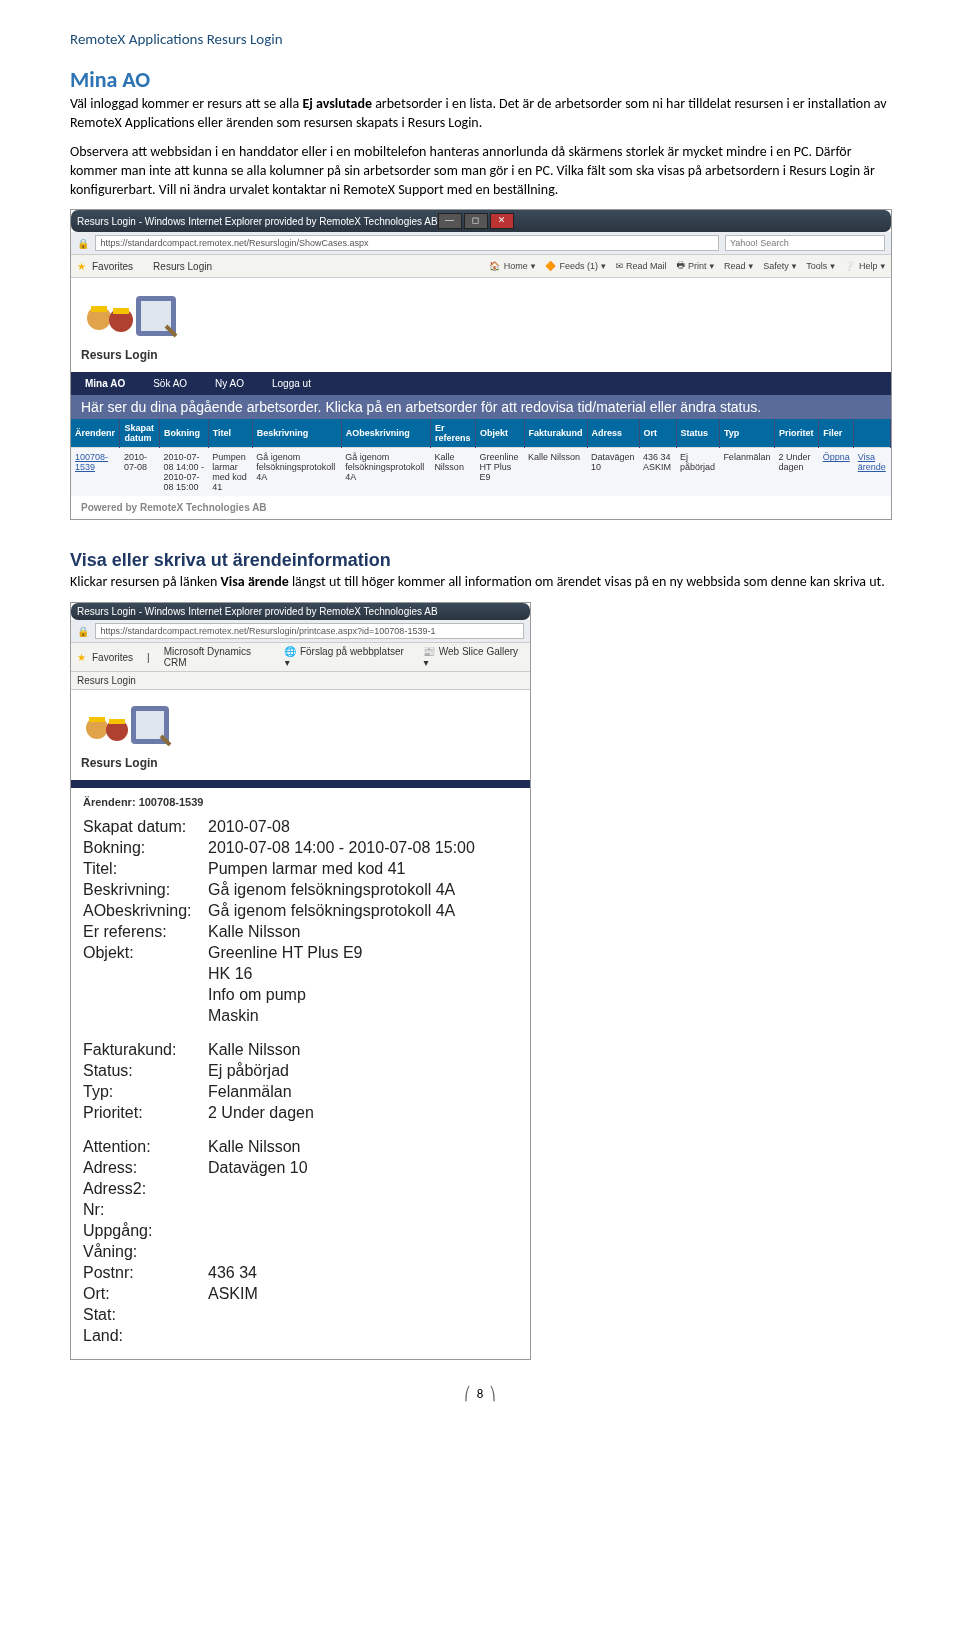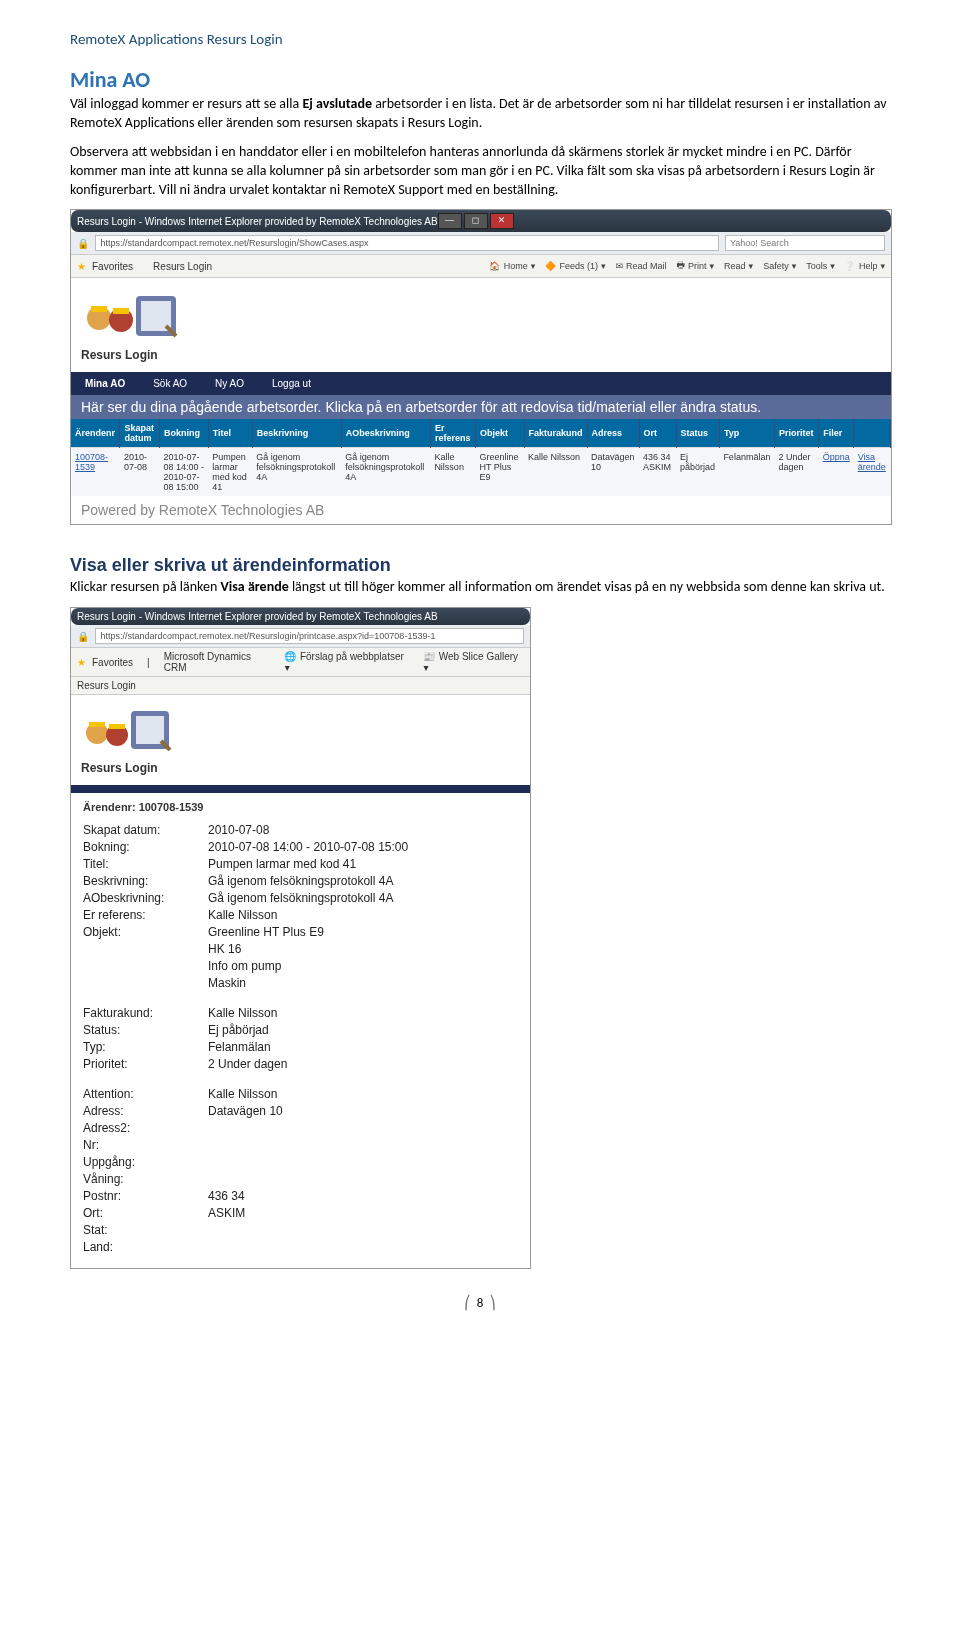--- a/index.html
+++ b/index.html
@@ -34,25 +34,25 @@
   .logosvg { }
   .labelbar { padding:2px 10px 10px 10px; font-size:12px; font-weight:bold; color:#333;}
   .navbar1 { background:#1e2b55; color:#fff; display:flex; gap:28px; padding:6px 14px; font-size:10px;}
   .navbar1 .sel { font-weight:bold;}
   .instrbar { background:#5a6a99; color:#fff; padding:4px 10px; font-size:14px;}
   table.casetable { width:100%; border-collapse: collapse; font-size:9px;}
   .casetable th { background:#0369a1; color:#fff; font-weight:bold; padding:4px 4px; text-align:left; border-right:1px solid #3a4a7a;}
   .casetable td { background:#f5f6fa; color:#333; padding:4px 4px; border-top:1px solid #ddd; vertical-align:top;}
   .casetable td.link { color:#2b5aa8; text-decoration: underline;}
   .footer1 { background:#5a6a99; color:#eee; padding:4px 10px; font-size:9px;}
-  .powered { color:#888; font-size:14px; padding:6px 10px; font-weight:normal;}
+  .powered { color:#888; font-size:10px; padding:6px 10px; font-weight:bold;}
 
   
   .shot2 { width: 56%; }
-  .dl { display:grid; grid-template-columns: 115px 1fr; row-gap:3px; column-gap:10px; padding:8px 12px 14px 12px; font-size:12px;}
+  .dl { display:grid; grid-template-columns: 115px 1fr; row-gap:3px; column-gap:10px; padding:8px 12px 14px 12px; font-size:16px;}
   .dl .k { color:#222; }
   .dl .v { color:#222; }
   .dl .sep { grid-column: 1/3; height:10px;}
   .arhdr { background:#1e2b55; height:8px;}
   .arnr { padding:8px 12px 2px 12px; font-weight:bold; font-size:11px;}
 
   
   .pagenum { text-align:center; margin-top:26px; font-size:13px;}
   .pagenum .br { font-family: 'Times New Roman', serif; color:#666; padding:0 6px;}
 </style>

